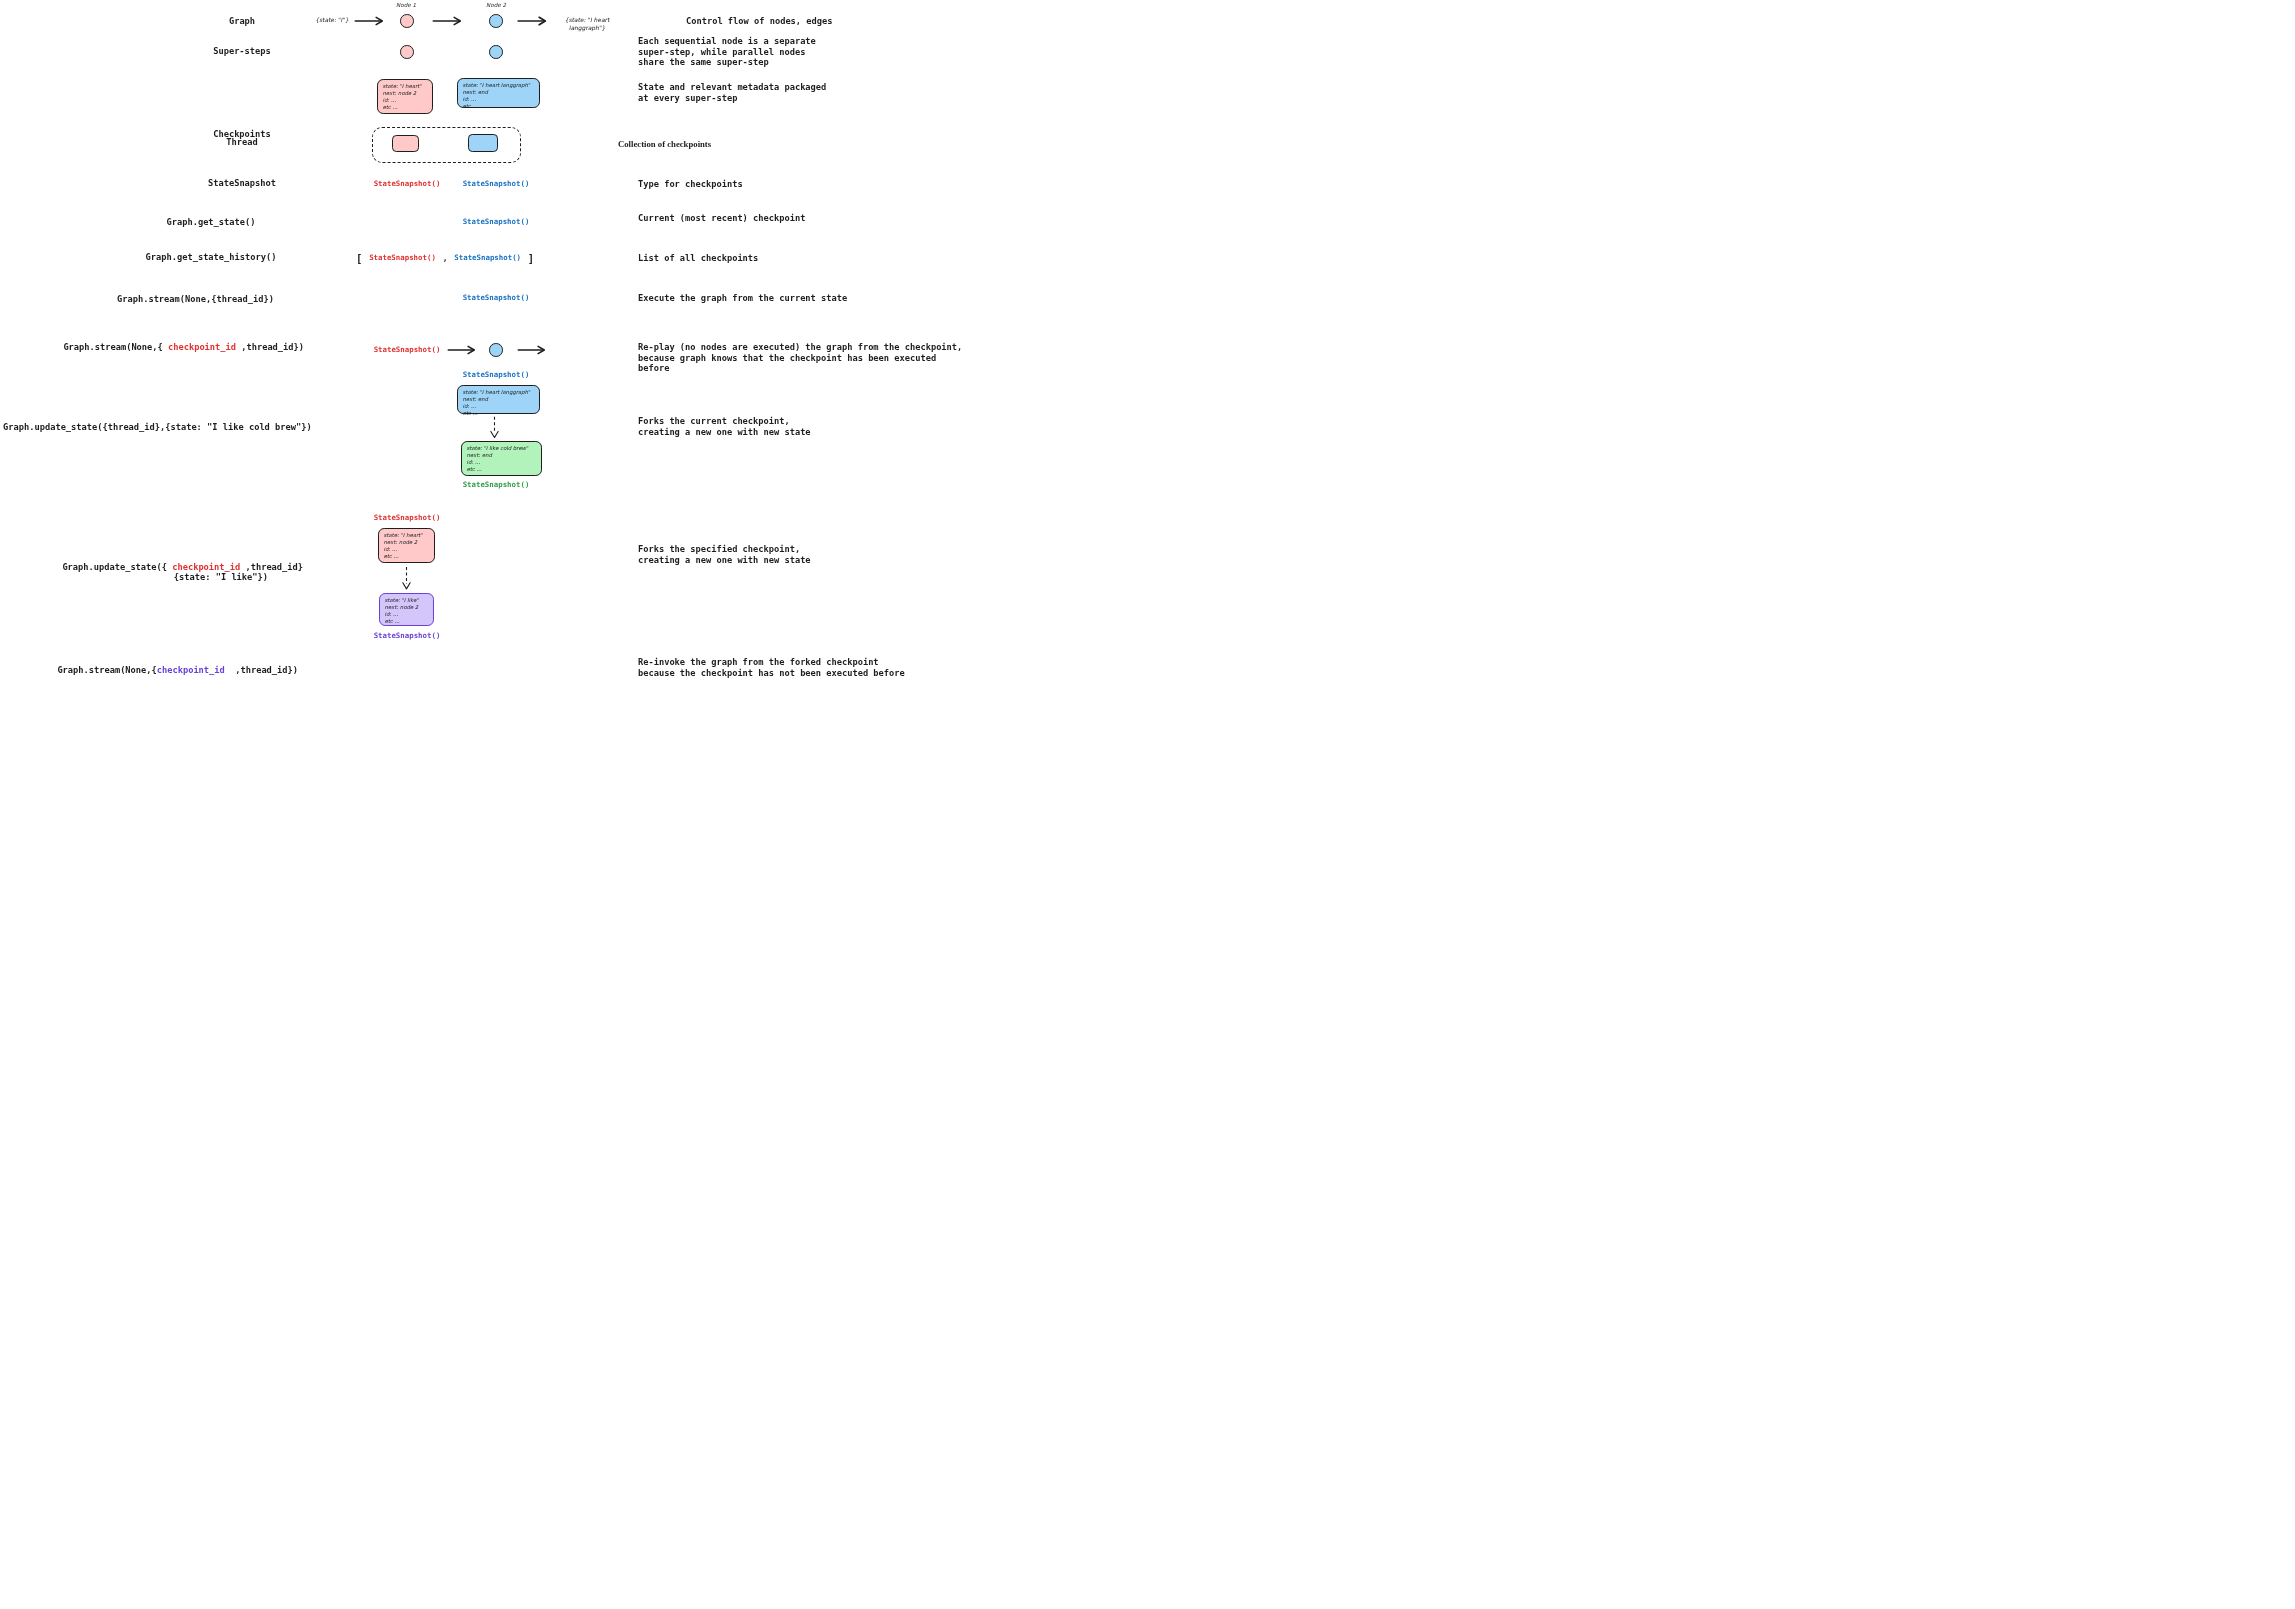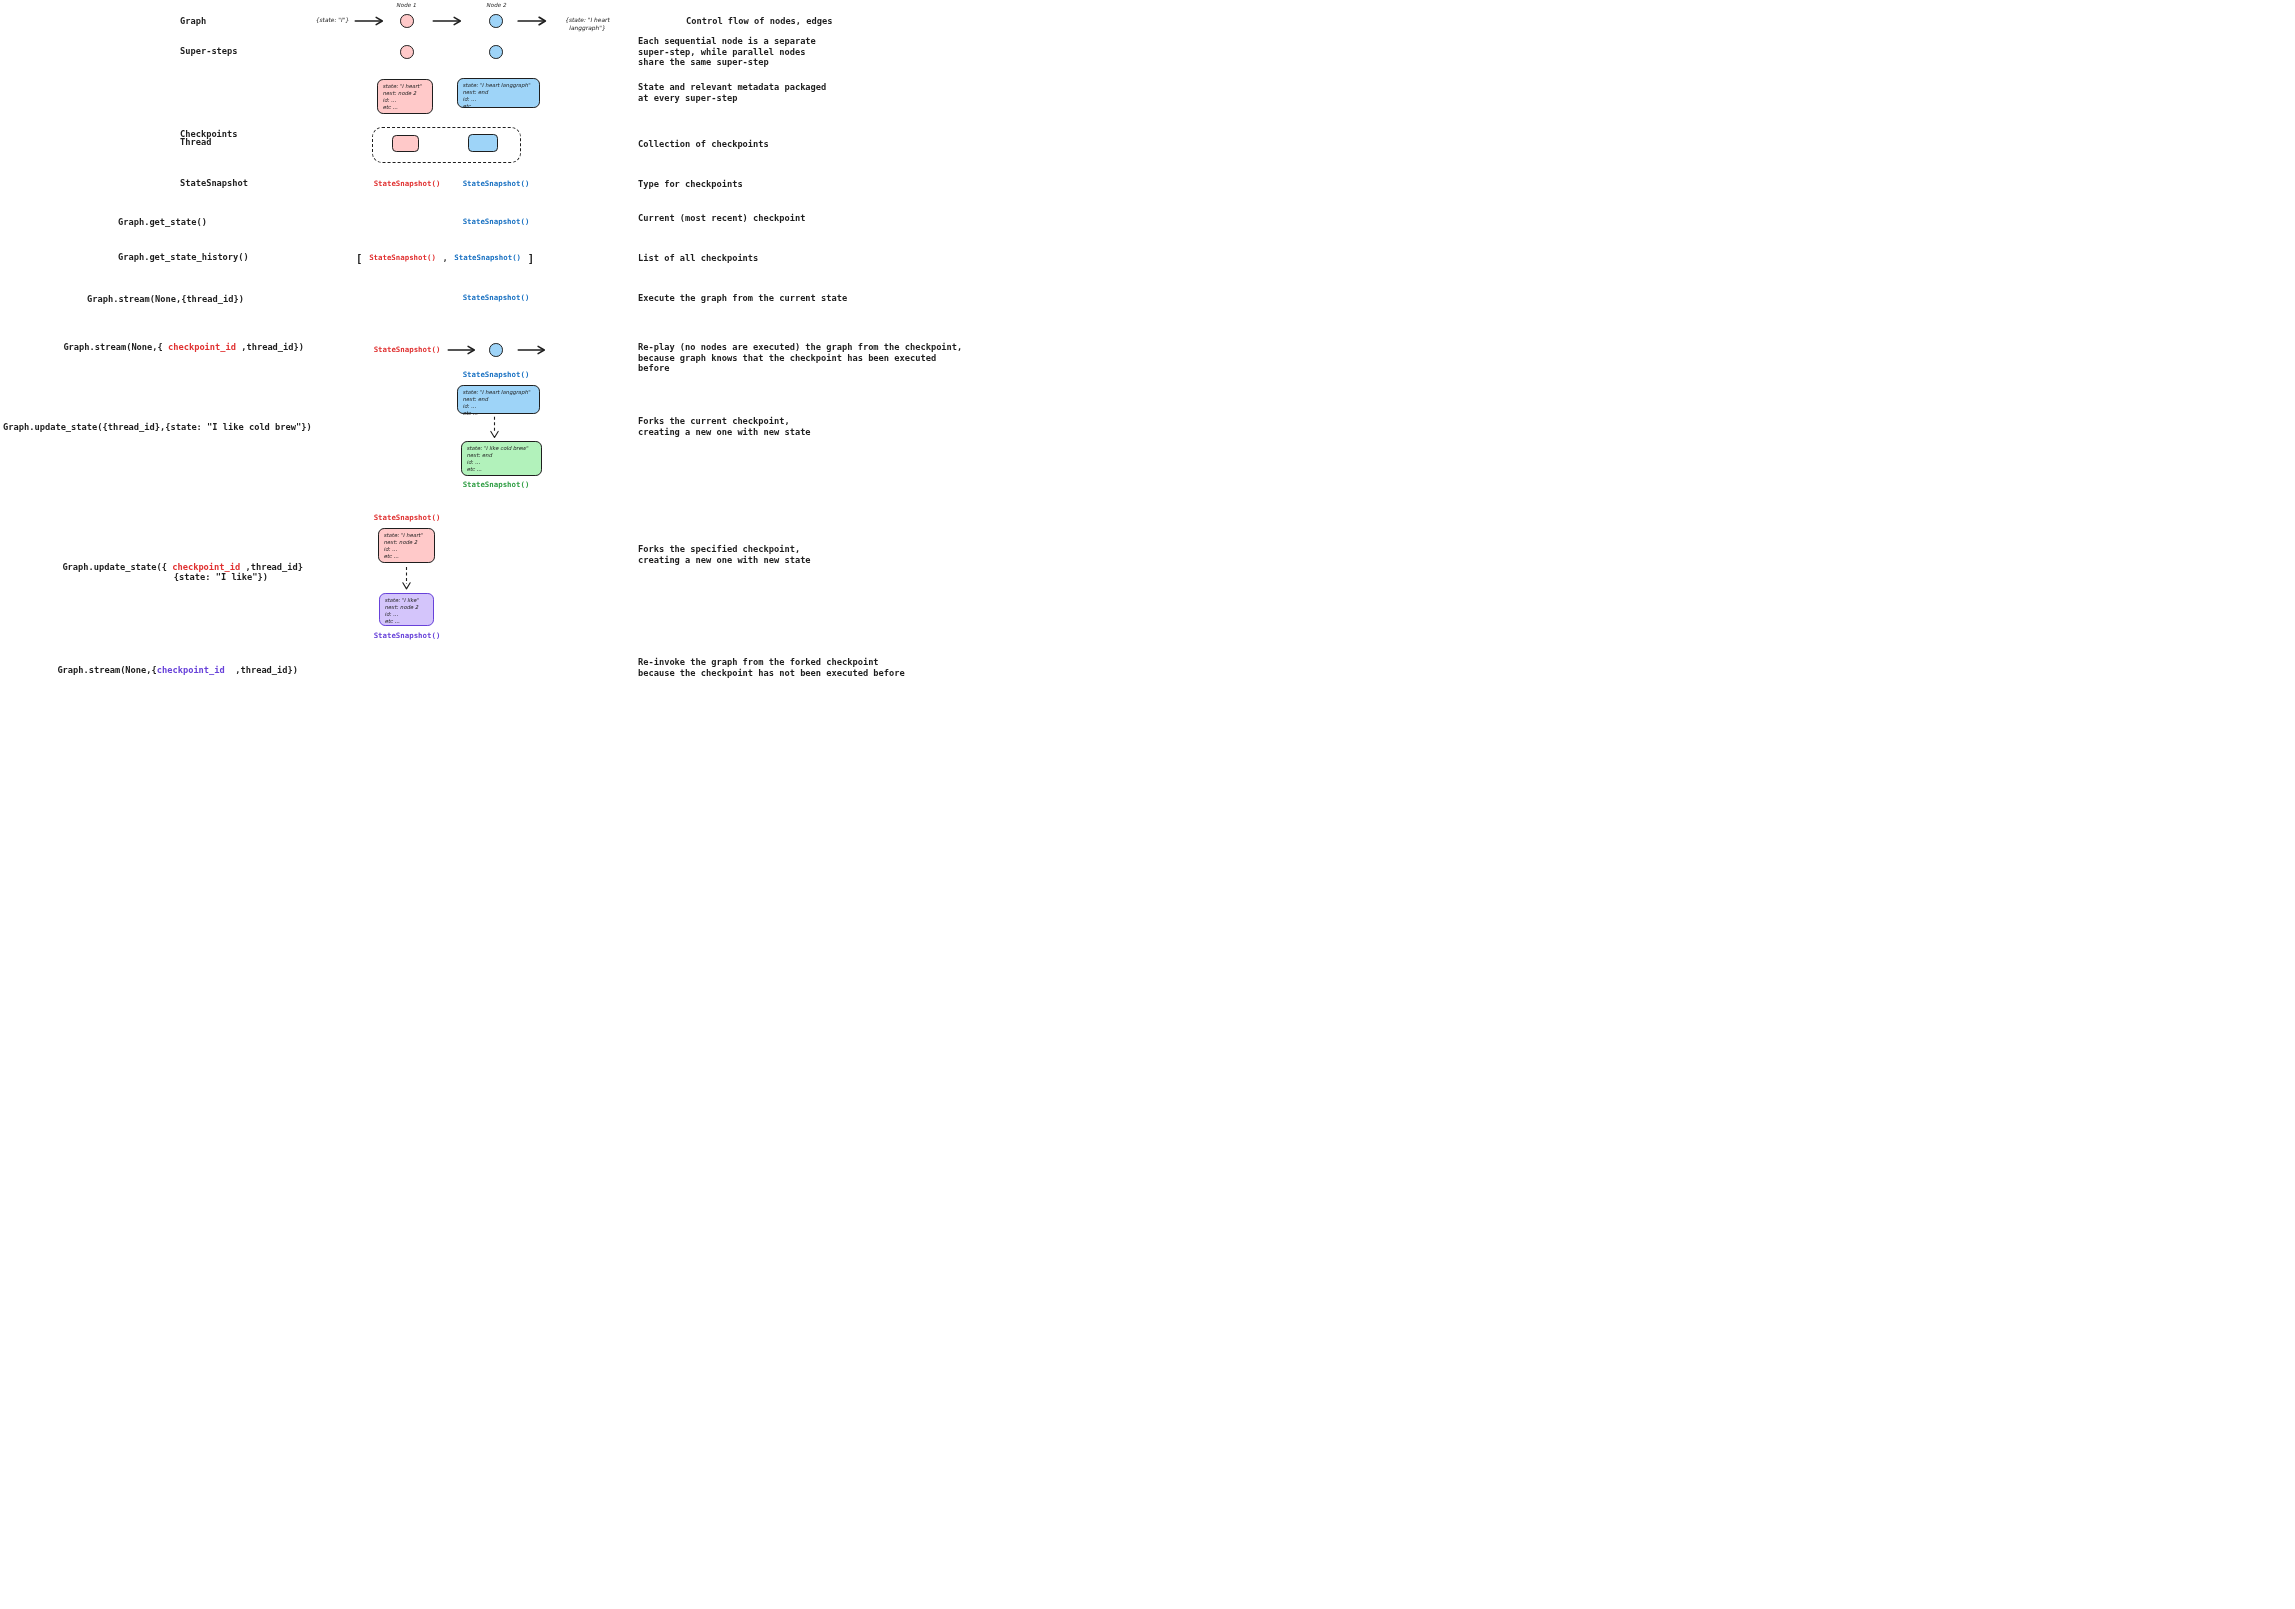--- a/index.html
+++ b/index.html
@@ -3,21 +3,21 @@
 <meta charset="utf-8">
 <style>
   html,body{margin:0;padding:0;background:#ffffff;}
   #canvas{
     position:relative;width:971px;height:682px;background:#ffffff;overflow:hidden;
     font-family:"DejaVu Sans Mono", monospace;color:#1e1e1e;
   }
   .abs{position:absolute;}
   
   .code{font-family:"DejaVu Sans Mono", monospace;font-size:8.7px;line-height:11px;font-weight:700;color:#1e1e1e;white-space:pre;}
-  .label-right{text-align:left;}
+  .label-right{text-align:center;}
   .desc{font-family:"DejaVu Sans Mono", monospace;font-size:8.7px;line-height:10.5px;font-weight:700;color:#1e1e1e;white-space:pre-line;}
   .seg{white-space:pre;}
   .red{color:#e03131;}
   .blue{color:#1971c2;}
   .green{color:#2f9e44;}
   .purple{color:#6741d9;}
   
   .snap{font-family:"DejaVu Sans Mono", monospace;font-size:7.4px;line-height:8.7px;font-weight:700;text-align:center;white-space:pre;}
   
   .hand{font-family:"DejaVu Sans", sans-serif;font-style:italic;color:#1e1e1e;}
@@ -93,21 +93,21 @@
     <div class="card-line">id: ...</div>
     <div class="card-line">etc ...</div>
   </div>
   <div class="abs desc" style="left:638px;top:82px;">State and relevant metadata packaged
 at every super-step</div>
 
   <div class="abs code label-right" style="left:180px;top:137px;width:124px;">Thread</div>
   <div class="abs thread-box" style="left:372px;top:127px;width:149px;height:36px;"></div>
   <div class="abs chip fill-pink" style="left:392px;top:135px;width:27px;height:16.7px;"></div>
   <div class="abs chip fill-blue" style="left:468px;top:134px;width:30px;height:18px;"></div>
-  <div class="abs desc" style="left:638px;top:139px;">Collection of checkpoints</div>
+  <div class="abs desc" style="left:618px;top:139px;font-family:Liberation Serif, serif;">Collection of checkpoints</div>
 
   <div class="abs code label-right" style="left:180px;top:178px;width:124px;">StateSnapshot</div>
   <div class="abs snap red" style="left:370px;top:180px;width:74px;">StateSnapshot()</div>
   <div class="abs snap blue" style="left:459px;top:180px;width:74px;">StateSnapshot()</div>
   <div class="abs desc" style="left:638px;top:179px;">Type for checkpoints</div>
 
   <div class="abs code label-right" style="left:118px;top:217px;width:186px;">Graph.get_state()</div>
   <div class="abs snap blue" style="left:459px;top:218px;width:74px;">StateSnapshot()</div>
   <div class="abs desc" style="left:638px;top:213px;">Current (most recent) checkpoint</div>
 

